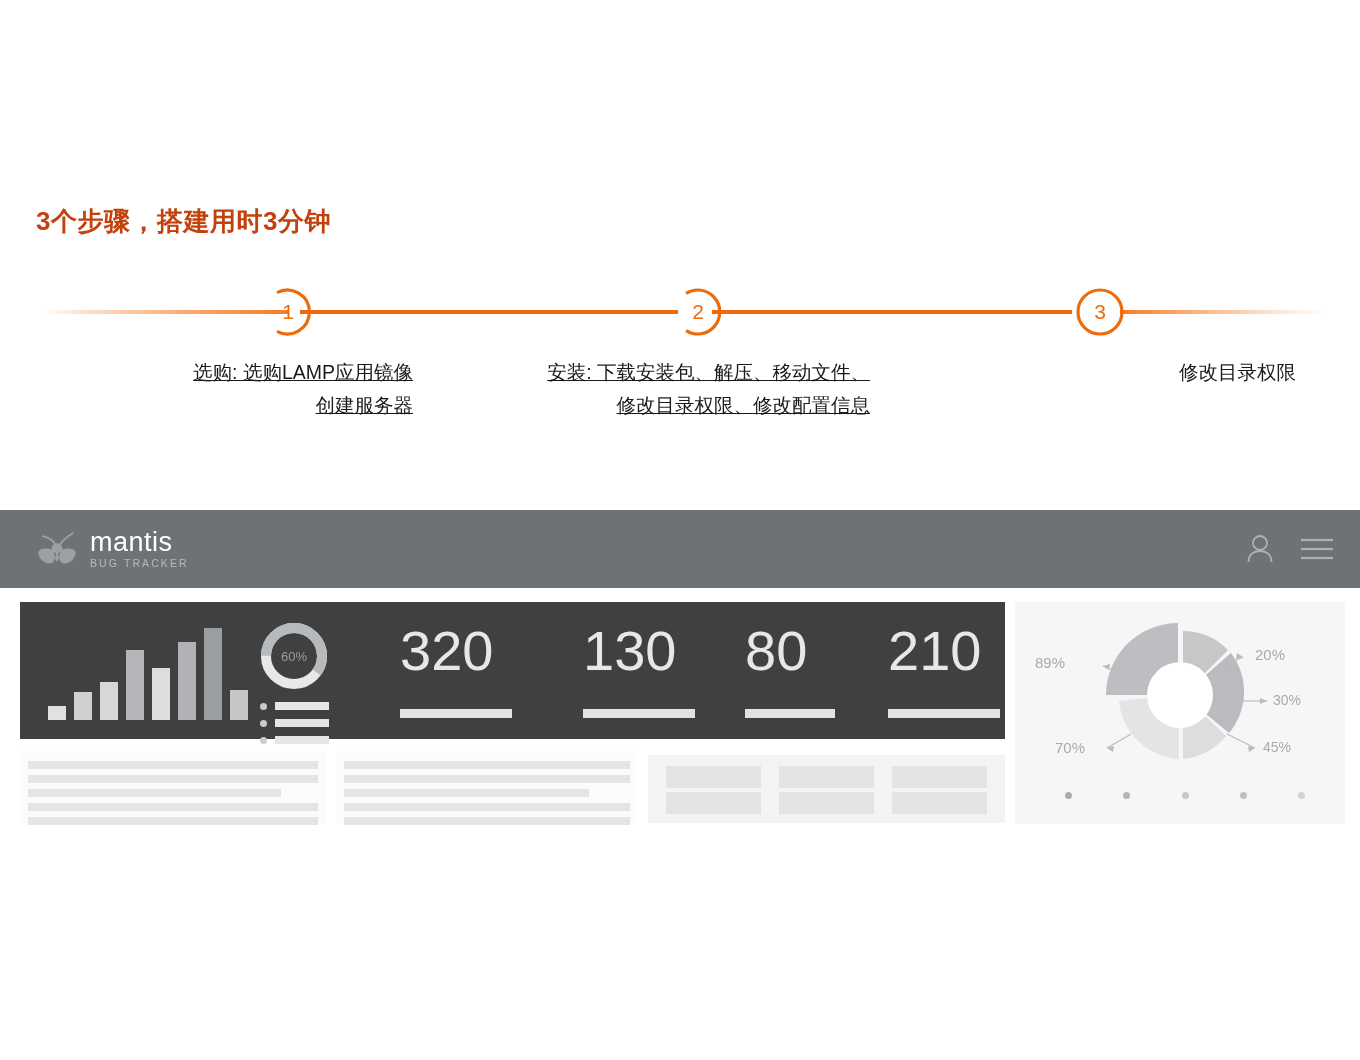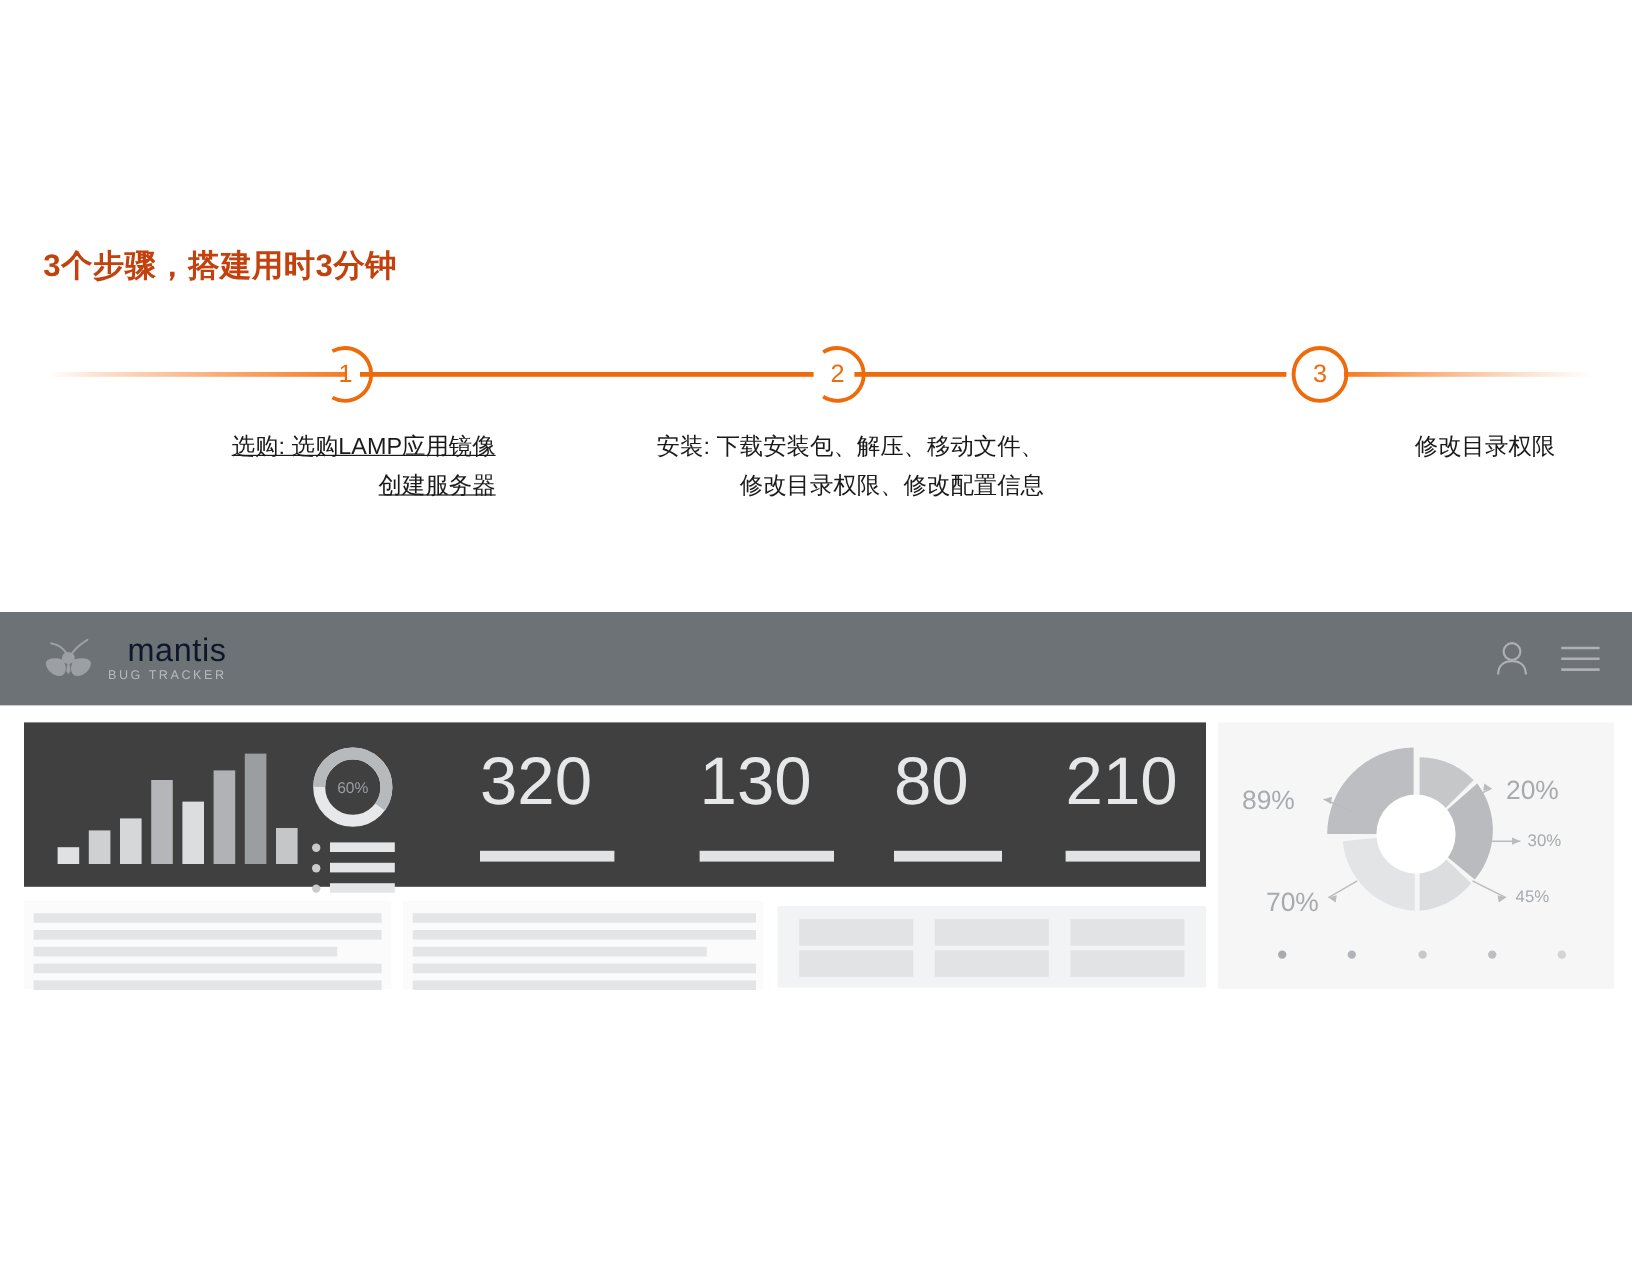--- a/index.html
+++ b/index.html
@@ -70,41 +70,41 @@
   .step {
     position: absolute;
     font-size: 19.5px;
     color: #1a1a1a;
     line-height: 33px;
     text-align: right;
     white-space: nowrap;
   }
   .step .l2 { display: block; }
   #step-1 { left: 0px;   width: 413px; text-decoration: underline; }
-  #step-2 { left: 0px;   width: 870px; }
+  #step-2 { left: 0px;   width: 870px; text-decoration: underline; }
   #step-3 { left: 0px;   width: 1296px; }
 
   
   .app {
     position: absolute;
     left: 0; top: 510px;
     width: 1360px; height: 330px;
     background: #ffffff;
   }
   .app-header {
     position: absolute; left: 0; top: 0;
     width: 1360px; height: 78px;
     background: #6d7277;
     display: flex; align-items: center;
   }
   .brand { display: flex; align-items: center; margin-left: 34px; }
   .brand-logo { width: 46px; height: 46px; opacity: .55; }
   .brand-text { margin-left: 10px; }
   .brand-name {
-    font-size: 27px; color: #0f172a; letter-spacing: .5px; line-height: 28px; text-align: right;
+    font-size: 27px; color: #ffffff; letter-spacing: .5px; line-height: 28px;
   }
   .brand-sub {
     font-size: 10.5px; color: #b6babd; letter-spacing: 2.1px; line-height: 14px;
   }
   .header-icons {
     margin-left: auto; margin-right: 26px;
     display: flex; align-items: center; gap: 26px;
   }
   .hicon { opacity: .72; }
 
@@ -151,21 +151,21 @@
 
   #panel-grid { left: 648px; top: 167px; width: 357px; height: 68px; background: #f2f3f4; }
   .gblock { position: absolute; height: 22px; background: #e2e3e4; }
 
   
   #panel-donut { left: 1015px; top: 14px; width: 330px; height: 222px; background: #f6f6f7; }
   .donut-wrap { position: absolute; left: 0; top: 0; width: 330px; height: 190px; }
   .dot-row { position: absolute; left: 50px; top: 190px; width: 240px; display: flex; justify-content: space-between; }
   .ddot { width: 7px; height: 7px; border-radius: 50%; }
 
-  .dlabel { position: absolute; font-size: 22px; color: #a7abae; white-space: nowrap; }
+  .dlabel { position: absolute; font-size: 15px; color: #a7abae; white-space: nowrap; }
   .dlabel.sm { font-size: 14px; }
 </style>
 </head>
 <body>
 
 <div class="page">
 
   <div class="title">3个步骤，搭建用时3分钟</div>
 
   <div class="timeline">

